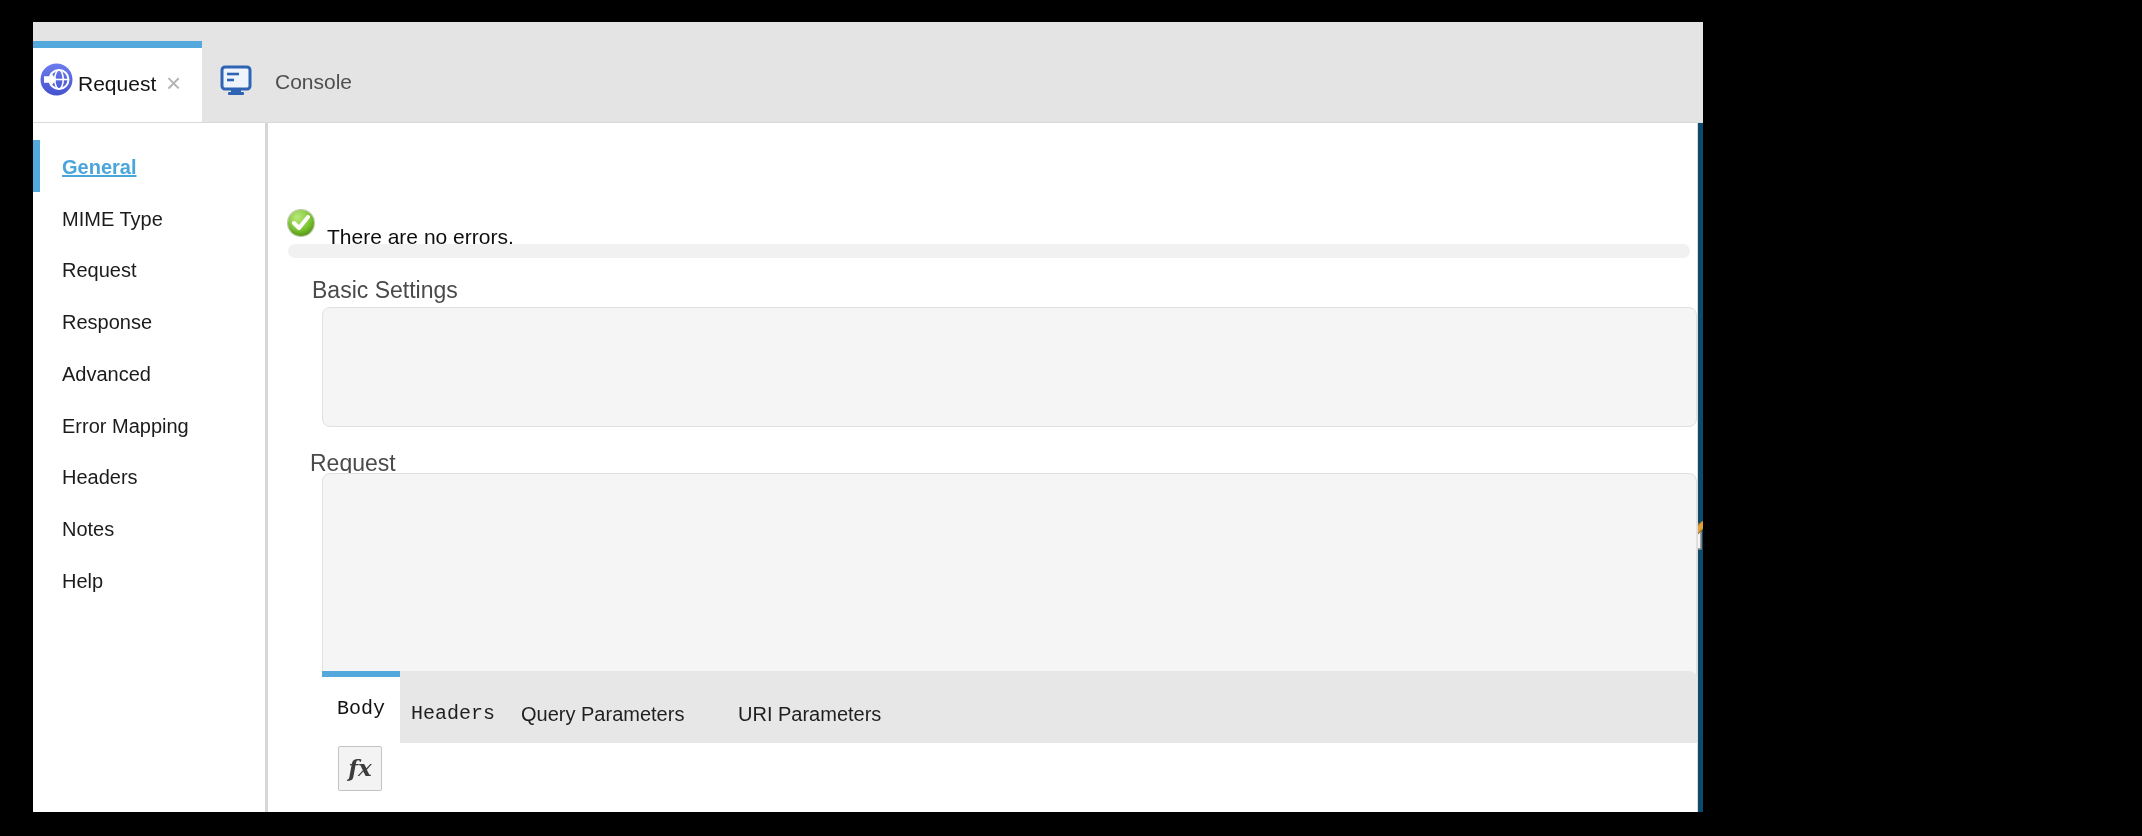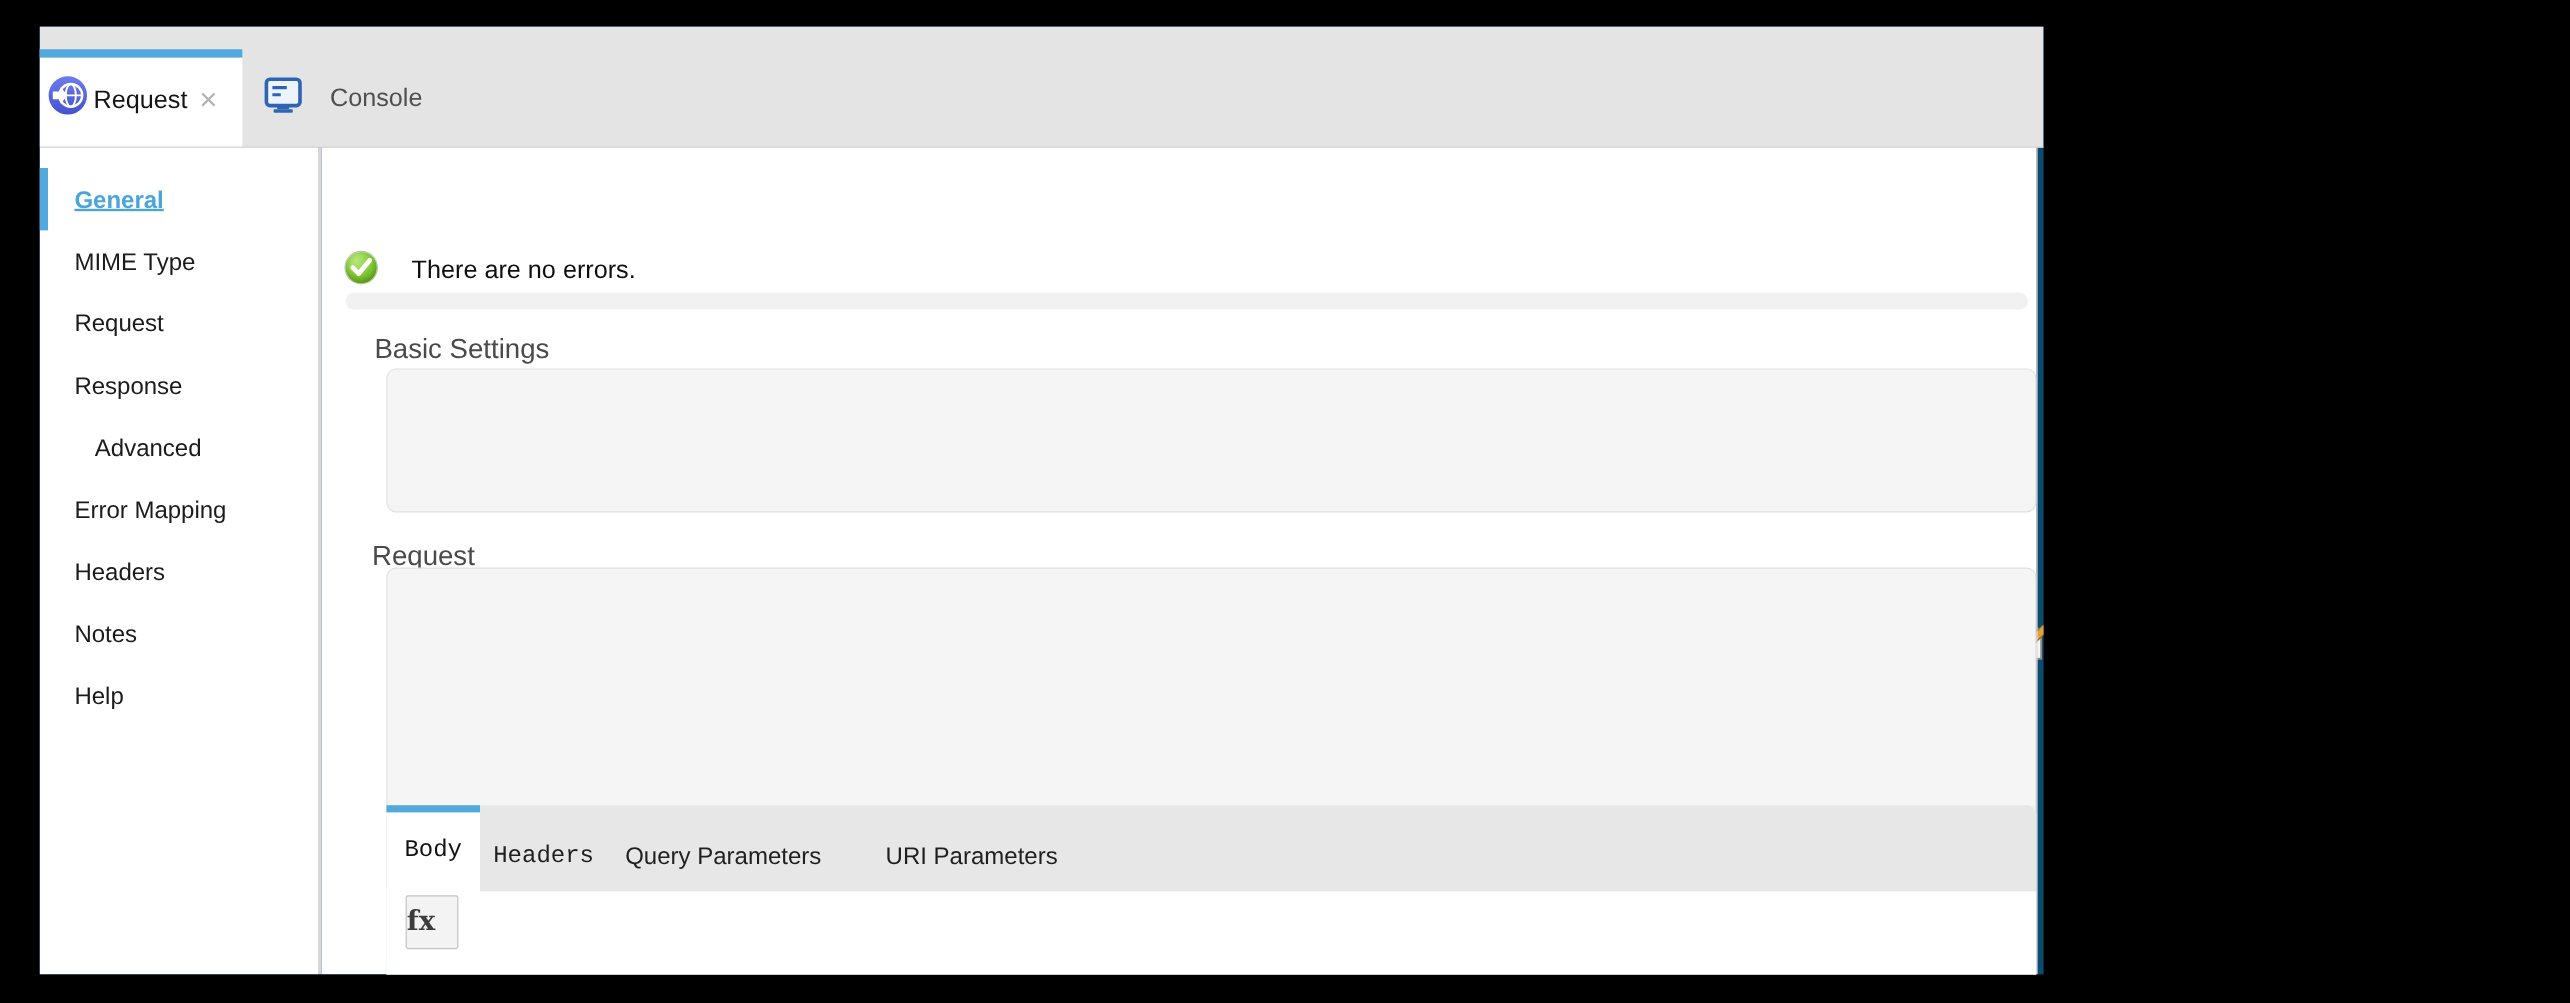--- a/index.html
+++ b/index.html
@@ -28,40 +28,40 @@
   .active-bar{position:absolute;left:0;top:118px;width:7px;height:52px;background:#54a9dc;}
   .side-item{position:absolute;left:29px;height:26px;line-height:26px;font-size:20px;color:#1b1b1b;cursor:pointer;white-space:nowrap;}
   .side-item.active{color:#4aa5da;font-weight:bold;}
   
   .main{position:absolute;left:235px;top:101px;width:1429px;height:689px;background:#fff;}
   .right-edge{position:absolute;left:1664px;top:101px;width:1px;height:689px;background:#dcdcdc;}
   .check-icon{position:absolute;left:20px;top:87px;width:26px;height:26px;border-radius:50%;
      background:radial-gradient(circle at 35% 28%,#b9e87a,#76c229 62%,#55a117);
      box-shadow:0 0 0 1px #b9c7a8, inset 0 -3px 5px rgba(0,0,0,.18);}
   .check-icon svg{position:absolute;left:4px;top:5px;}
-  .status-text{position:absolute;left:59px;top:91px;font-size:21px;color:#0e0e0e;margin-left:16px;}
+  .status-text{position:absolute;left:59px;top:102px;font-size:21px;color:#0e0e0e;}
   .collapsed-strip{position:absolute;left:20px;top:121px;width:1402px;height:14px;background:#f1f1f2;border-radius:8px;}
   .section-heading{position:absolute;font-size:23px;color:#4a4a4a;white-space:nowrap;}
   #bs-heading{left:44px;top:154px;}
   #req-heading{left:42px;top:327px;}
   .panel{position:absolute;left:54px;width:1375px;background:#f5f5f6;border:1px solid #e1e1e3;border-radius:8px;box-sizing:border-box;}
   #bs-panel{top:184px;height:120px;}
   #req-panel{top:350px;height:460px;}
   .field-label{position:absolute;font-size:20px;color:#161616;white-space:nowrap;}
   
   .mac-select{position:absolute;left:244px;top:211px;width:1033px;height:27px;background:#fff;border:1px solid #c6c6c8;border-radius:7px;box-sizing:border-box;box-shadow:0 1px 1px rgba(0,0,0,.06);cursor:pointer;}
   .mac-select .sel-text{position:absolute;left:11px;top:1px;font-size:20px;color:#111;line-height:24px;white-space:nowrap;}
   .stepper{position:absolute;right:3px;top:2px;width:25px;height:21px;border-radius:5px;background:linear-gradient(#55a0f9,#2068f2);}
   .stepper svg{position:absolute;left:4px;top:2px;}
   .plus-icon{position:absolute;left:1312px;top:215px;width:26px;height:26px;cursor:pointer;}
   .edit-icon{position:absolute;left:1353px;top:213px;width:33px;height:28px;cursor:pointer;}
   .resolved-url{position:absolute;left:69px;top:262px;font-size:20px;color:#262626;white-space:nowrap;}
   
   .fx-btn{position:absolute;width:49px;height:45px;background:#f3f3f3;border:1px solid #c3c3c5;box-sizing:border-box;border-radius:2px;cursor:pointer;
-     font-family:"DejaVu Serif",serif;font-weight:bold;font-size:23px;color:#3c3c3c;text-align:left;line-height:41px;}
+     font-family:"DejaVu Serif",serif;font-style:italic;font-weight:bold;font-size:23px;color:#3c3c3c;text-align:center;line-height:41px;}
   
   .tabfolder{position:absolute;left:54px;top:548px;width:1375px;height:72px;background:#e7e7e8;border-radius:8px 8px 0 0;}
   .tf-active{position:absolute;left:0;top:0;width:78px;height:72px;background:#fff;border-top:6px solid #54a9dc;box-sizing:border-box;cursor:pointer;}
   .tf-active .tf-label{position:absolute;left:0;width:100%;top:20px;text-align:center;font-size:20px;color:#111;font-family:Liberation Mono, monospace;}
   .tf-label-plain{position:absolute;top:31px;height:24px;line-height:24px;font-size:20px;color:#1f1f1f;cursor:pointer;white-space:nowrap;}
   .tf-content{position:absolute;left:54px;top:620px;width:1375px;height:150px;background:#fff;border-bottom:1px solid #d8d8d8;border-radius:0 0 8px 8px;}
 </style>
 </head>
 <body>
 
@@ -101,21 +101,21 @@
       <span class="tablabel">Console</span>
     </div>
 
   </div>
 
   <div class="sidebar" id="sidebar">
       <div class="side-item active" style="top: 31px; text-decoration: underline;">General</div>
       <div class="side-item" style="top: 83px;">MIME Type</div>
       <div class="side-item" style="top: 134px;">Request</div>
       <div class="side-item" style="top: 186px;">Response</div>
-      <div class="side-item" style="top: 238px; margin-left: 17px;">Advanced</div>
+      <div class="side-item" style="top: 238px;">Advanced</div>
       <div class="side-item" style="top: 290px;">Error Mapping</div>
       <div class="side-item" style="top: 341px;">Headers</div>
       <div class="side-item" style="top: 393px;">Notes</div>
       <div class="side-item" style="top: 445px;">Help</div>
     </div>
   <div class="active-bar"></div>
   <div class="vsep"></div>
 
   <div class="main">
     <div class="check-icon">

